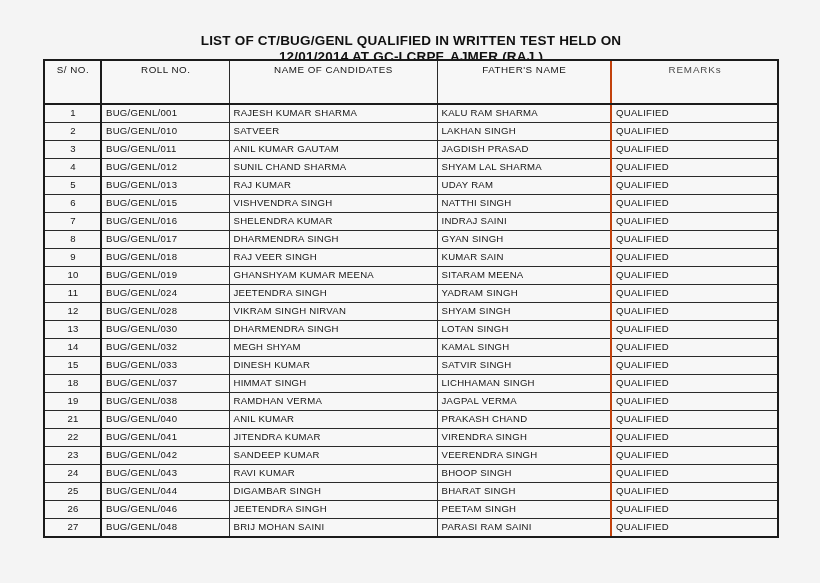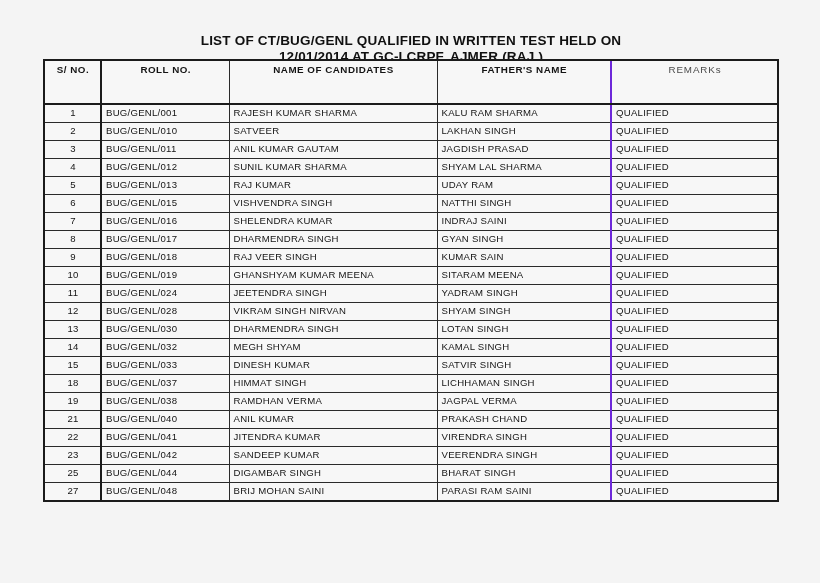--- a/index.html
+++ b/index.html
@@ -74,28 +74,28 @@
   
   table.list {
     outline: none;
   }
   table.list th.sno, table.list td.sno {
     border-left: 2px solid #1b1b1b;
     border-right: 2px solid #1b1b1b;
     text-align: center;
   }
   table.list th.remark, table.list td.remark {
-    border-left: 2px solid #6d28d9;
+    border-left: 2px solid #c2410c;
     border-right: 2px solid #1b1b1b;
   }
   table.list tr.head th {
     height: 37px;
     vertical-align: top;
     text-align: center;
-    font-weight: bold;
+    font-weight: normal;
     border-top: 2px solid #1b1b1b;
     border-bottom: 2px solid #1b1b1b;
     padding-top: 3px;
     font-size: 9.8px;
     letter-spacing: 0.5px;
   }
   table.list tr.head th.remark {
     font-weight: normal;
     color: #4a4a4a;
     letter-spacing: 0.9px;
@@ -156,21 +156,21 @@
           <tr class="body">
             <td class="sno cell-sno nowrap">3</td>
             <td class="roll nowrap">BUG/GENL/011</td>
             <td class="name nowrap">ANIL KUMAR GAUTAM</td>
             <td class="father wrap-name">JAGDISH PRASAD</td>
             <td class="remark nowrap">QUALIFIED</td>
           </tr>
           <tr class="body">
             <td class="sno cell-sno nowrap">4</td>
             <td class="roll nowrap">BUG/GENL/012</td>
-            <td class="name nowrap">SUNIL KUMAR SHARMA</td>
+            <td class="name nowrap">SUNIL CHAND SHARMA</td>
             <td class="father wrap-name">SHYAM LAL SHARMA</td>
             <td class="remark nowrap">QUALIFIED</td>
           </tr>
           <tr class="body">
             <td class="sno cell-sno nowrap">5</td>
             <td class="roll nowrap">BUG/GENL/013</td>
             <td class="name nowrap">RAJ KUMAR</td>
             <td class="father wrap-name">UDAY RAM</td>
             <td class="remark nowrap">QUALIFIED</td>
           </tr>
@@ -273,27 +273,41 @@
             <td class="remark nowrap">QUALIFIED</td>
           </tr>
           <tr class="body">
             <td class="sno cell-sno nowrap">23</td>
             <td class="roll nowrap">BUG/GENL/042</td>
             <td class="name nowrap">SANDEEP KUMAR</td>
             <td class="father wrap-name">VEERENDRA SINGH</td>
             <td class="remark nowrap">QUALIFIED</td>
           </tr>
           <tr class="body">
+            <td class="sno cell-sno nowrap">24</td>
+            <td class="roll nowrap">BUG/GENL/043</td>
+            <td class="name nowrap">RAVI KUMAR</td>
+            <td class="father wrap-name">BHOOP SINGH</td>
+            <td class="remark nowrap">QUALIFIED</td>
+          </tr>
+          <tr class="body">
             <td class="sno cell-sno nowrap">25</td>
             <td class="roll nowrap">BUG/GENL/044</td>
             <td class="name nowrap">DIGAMBAR SINGH</td>
             <td class="father wrap-name">BHARAT SINGH</td>
             <td class="remark nowrap">QUALIFIED</td>
           </tr>
           <tr class="body">
+            <td class="sno cell-sno nowrap">26</td>
+            <td class="roll nowrap">BUG/GENL/046</td>
+            <td class="name nowrap">JEETENDRA SINGH</td>
+            <td class="father wrap-name">PEETAM SINGH</td>
+            <td class="remark nowrap">QUALIFIED</td>
+          </tr>
+          <tr class="body">
             <td class="sno cell-sno nowrap">27</td>
             <td class="roll nowrap">BUG/GENL/048</td>
             <td class="name nowrap">BRIJ MOHAN SAINI</td>
             <td class="father wrap-name">PARASI RAM SAINI</td>
             <td class="remark nowrap">QUALIFIED</td>
           </tr>
         </tbody>
     </table>
   </div>
 

